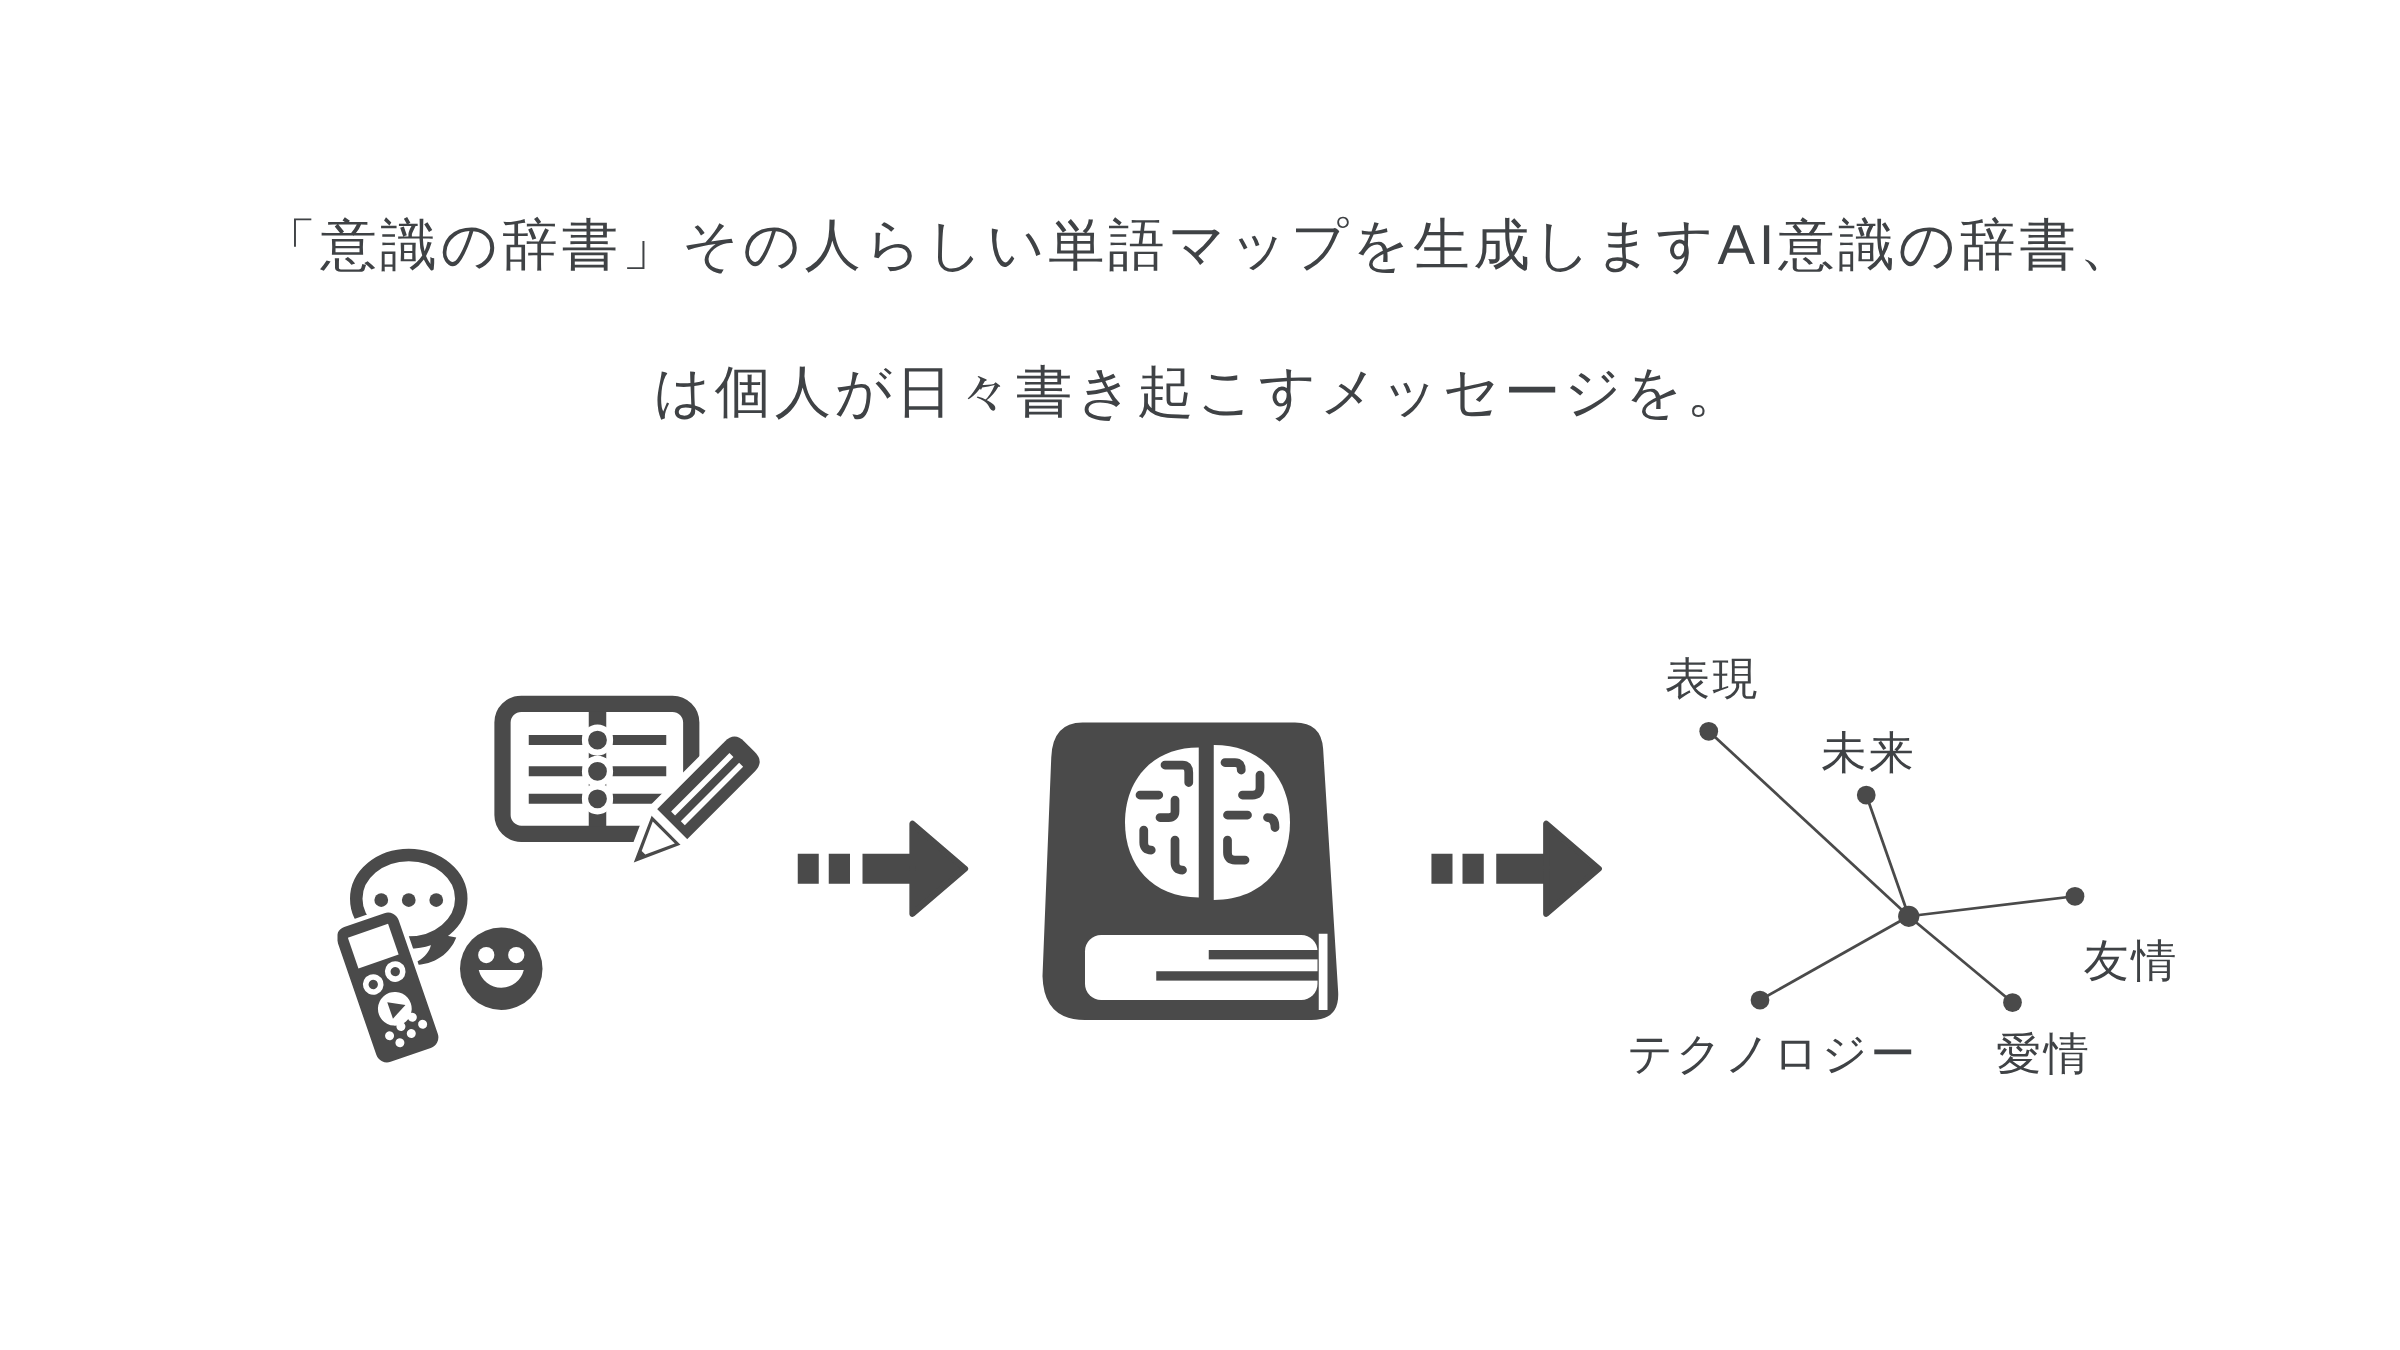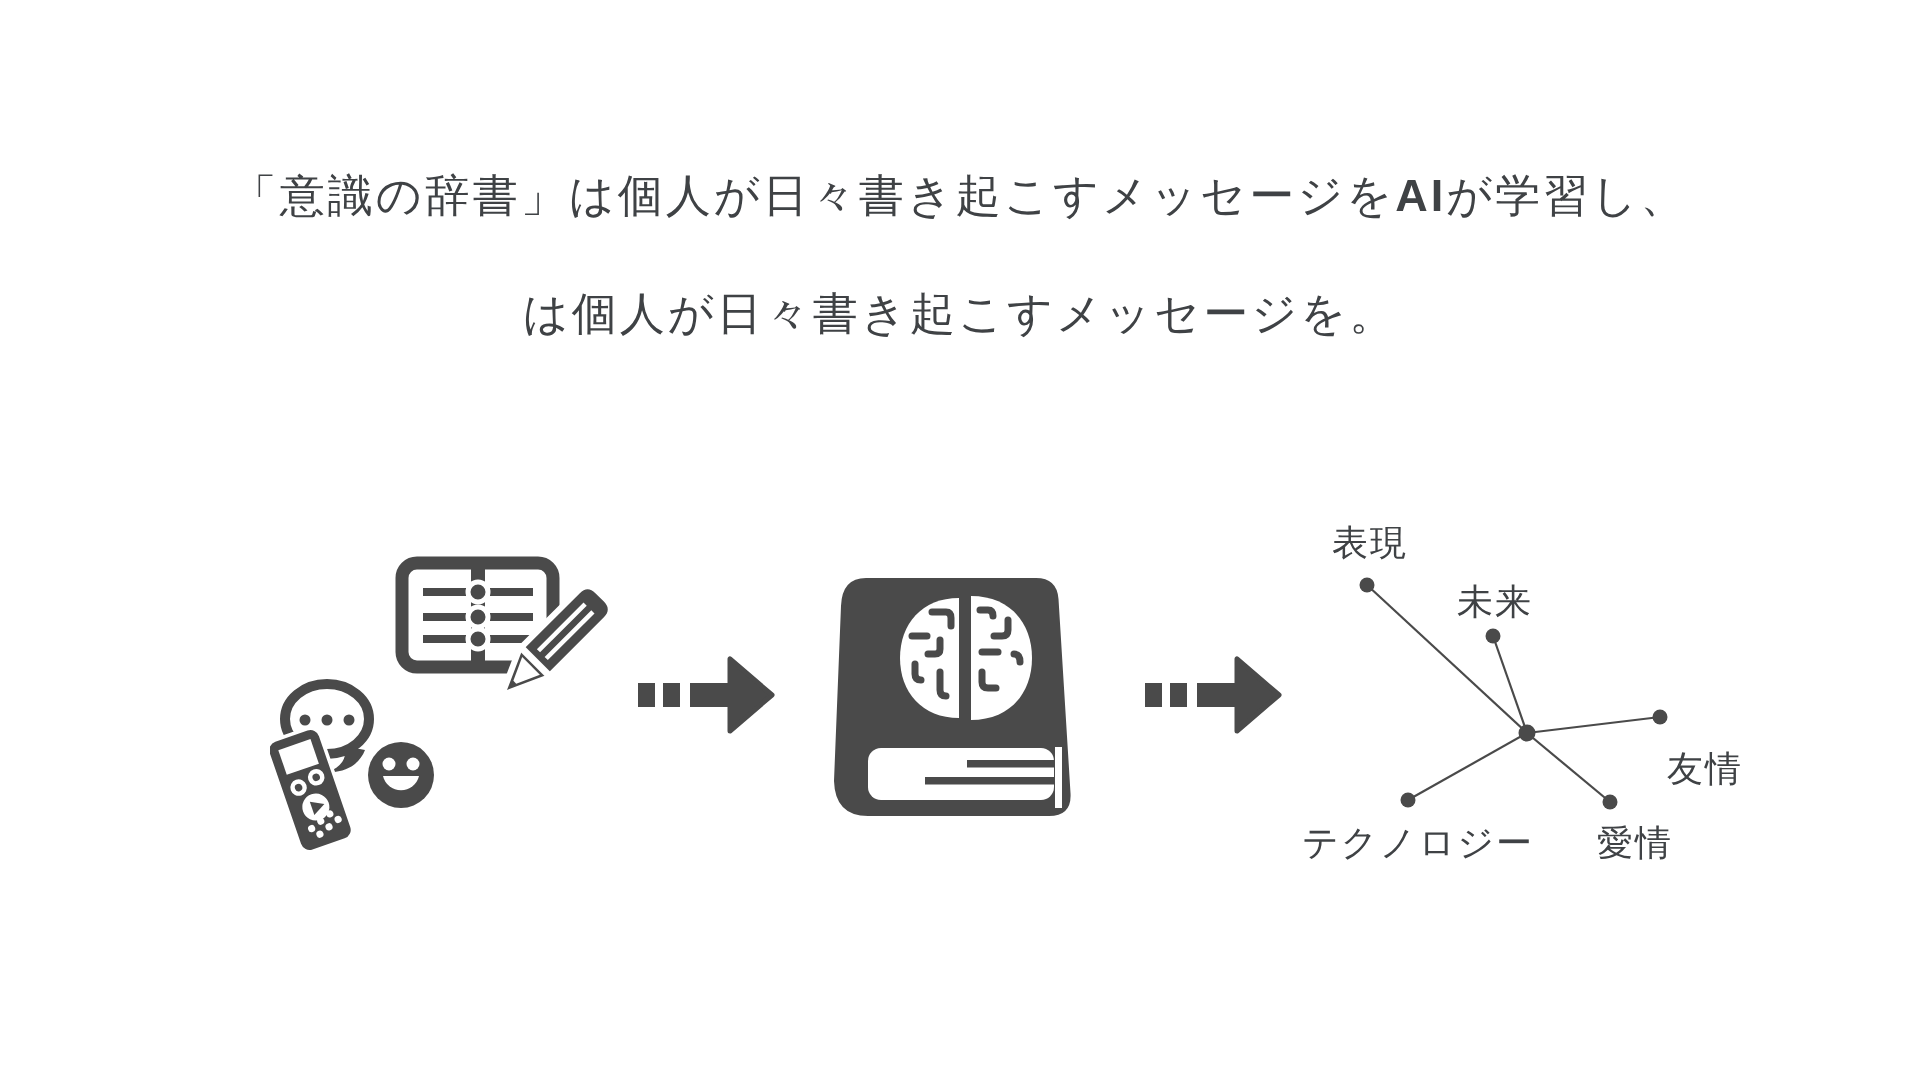--- a/index.html
+++ b/index.html
@@ -14,35 +14,35 @@
   .caption{
     position:absolute;left:0;right:0;top:168px;
     text-align:center;
     color:#3f4245;
     font-size:45px;
     letter-spacing:3px;
     font-weight:500;
     line-height:56px;
   }
   .cap-line2{margin-top:62px;}
-  .cap-bold{font-weight:700;}
+  .cap-bold{font-weight:400;}
   
   .abs{position:absolute;}
   svg text{
     font-family:"Liberation Sans","DejaVu Sans",sans-serif;
     fill:#3f4245;
   }
 </style>
 </head>
 <body>
 
 <div class="slide">
 
   <div class="caption">
-    <div class="cap-line1"><span>「意識の辞書」は個人が日々書き起こすメッセージを</span><span class="cap-bold">AI</span><span>が学習し、</span></div>
+    <div class="cap-line1"><span>「意識の辞書」その人らしい単語マップを生成します</span><span class="cap-bold">AI</span><span>意識の辞書、</span></div>
     <div class="cap-line2">は個人が日々書き起こすメッセージを。</div>
   </div>
 
   <svg class="abs" style="left:270px;top:545px" width="340" height="320" viewBox="0 0 340 320">
 
     <g>
       <rect x="132" y="18" width="151" height="104" rx="15" fill="#ffffff" stroke="#4a4a4a" stroke-width="13"></rect>
       <line x1="153" y1="47" x2="196" y2="47" stroke="#4a4a4a" stroke-width="8"></line>
       <line x1="153" y1="72" x2="196" y2="72" stroke="#4a4a4a" stroke-width="8"></line>
       <line x1="153" y1="94" x2="196" y2="94" stroke="#4a4a4a" stroke-width="8"></line>

